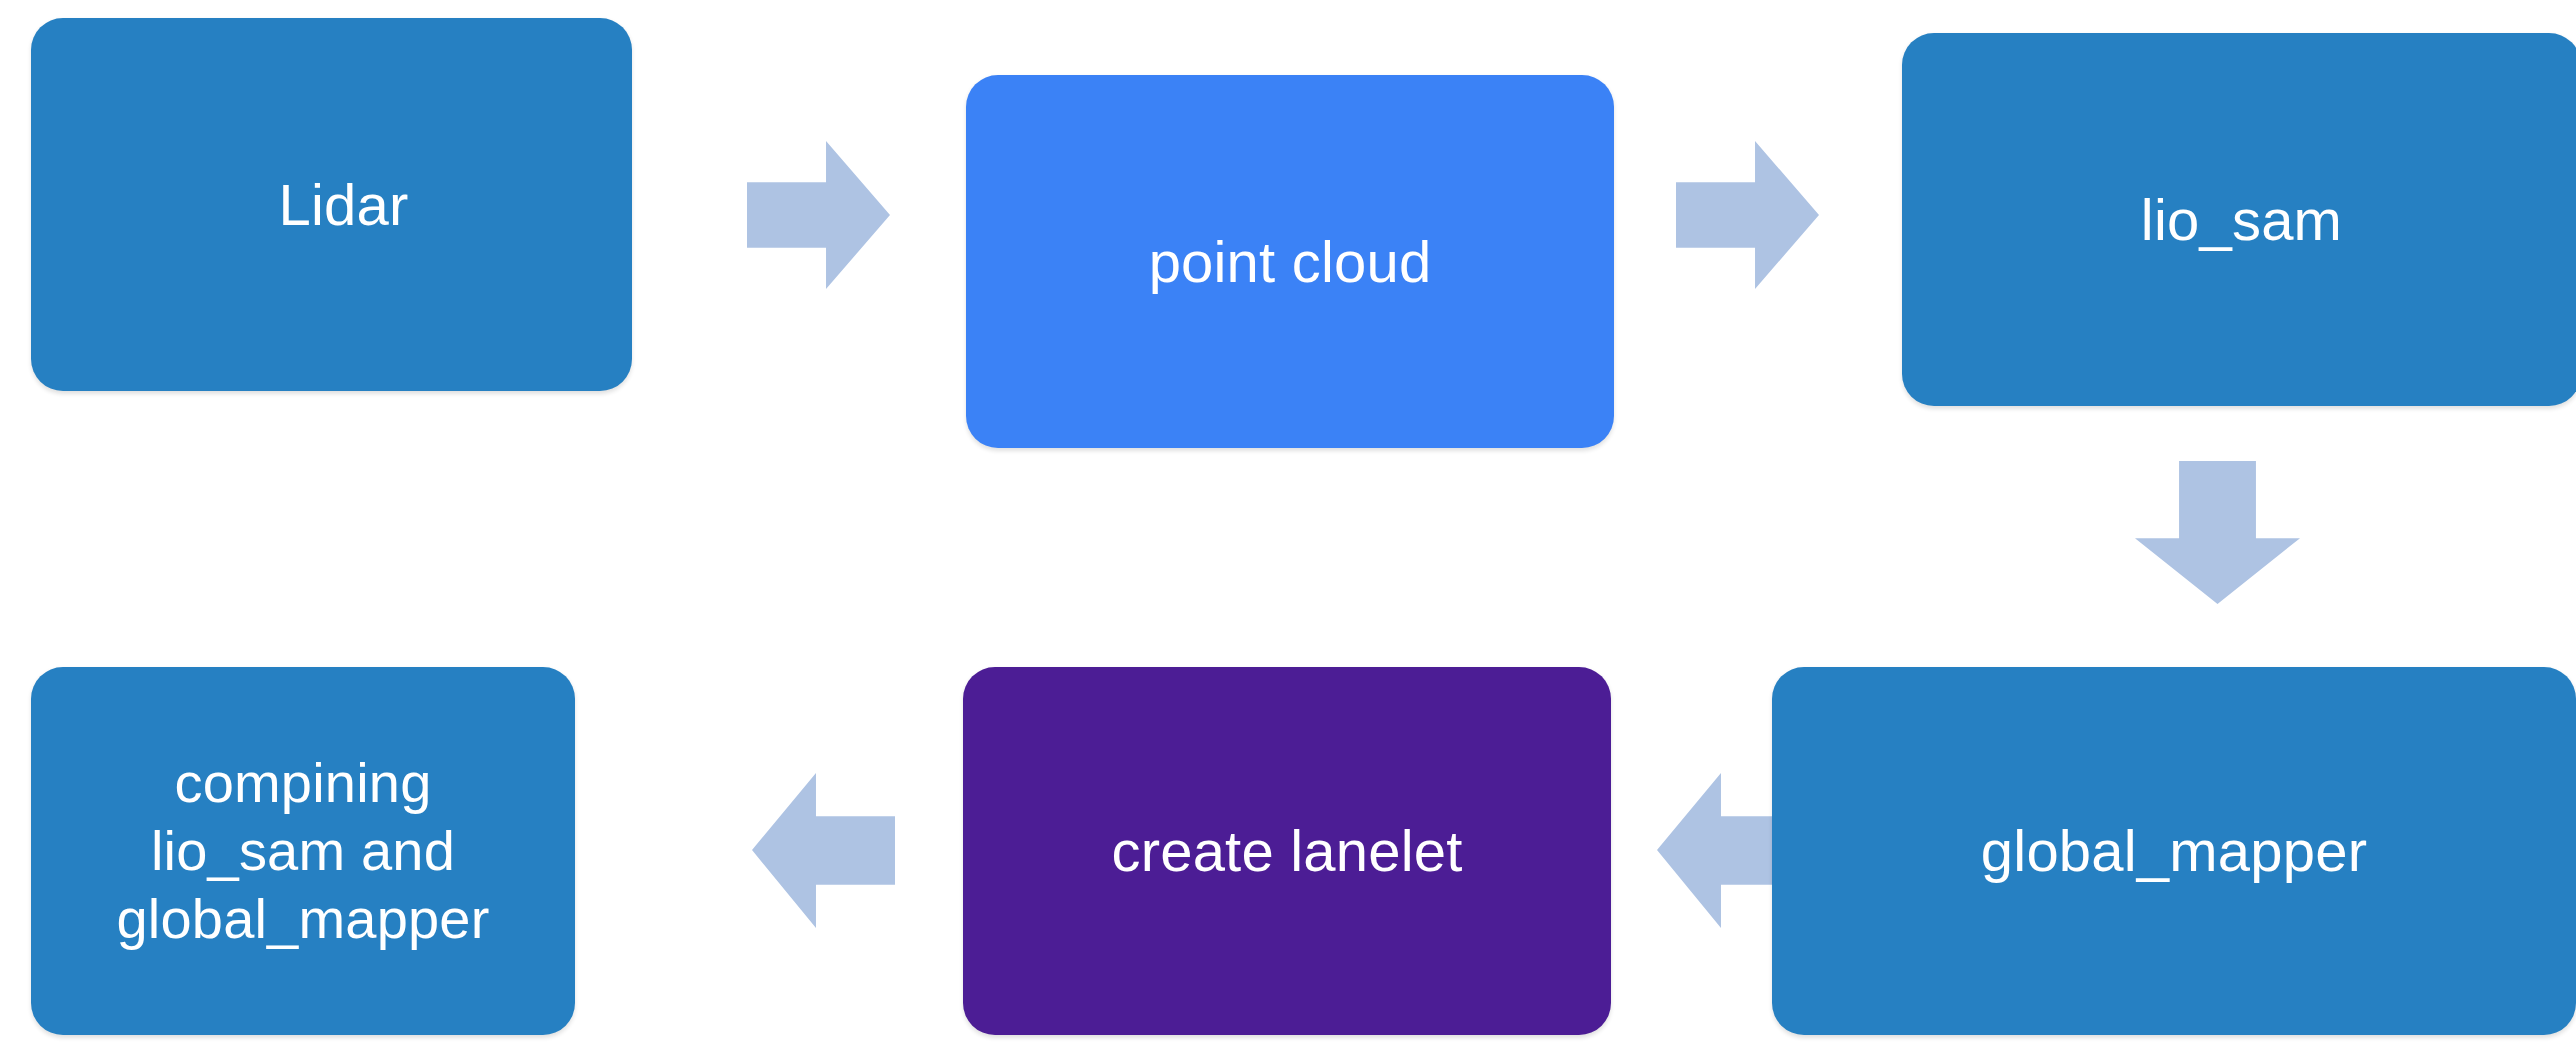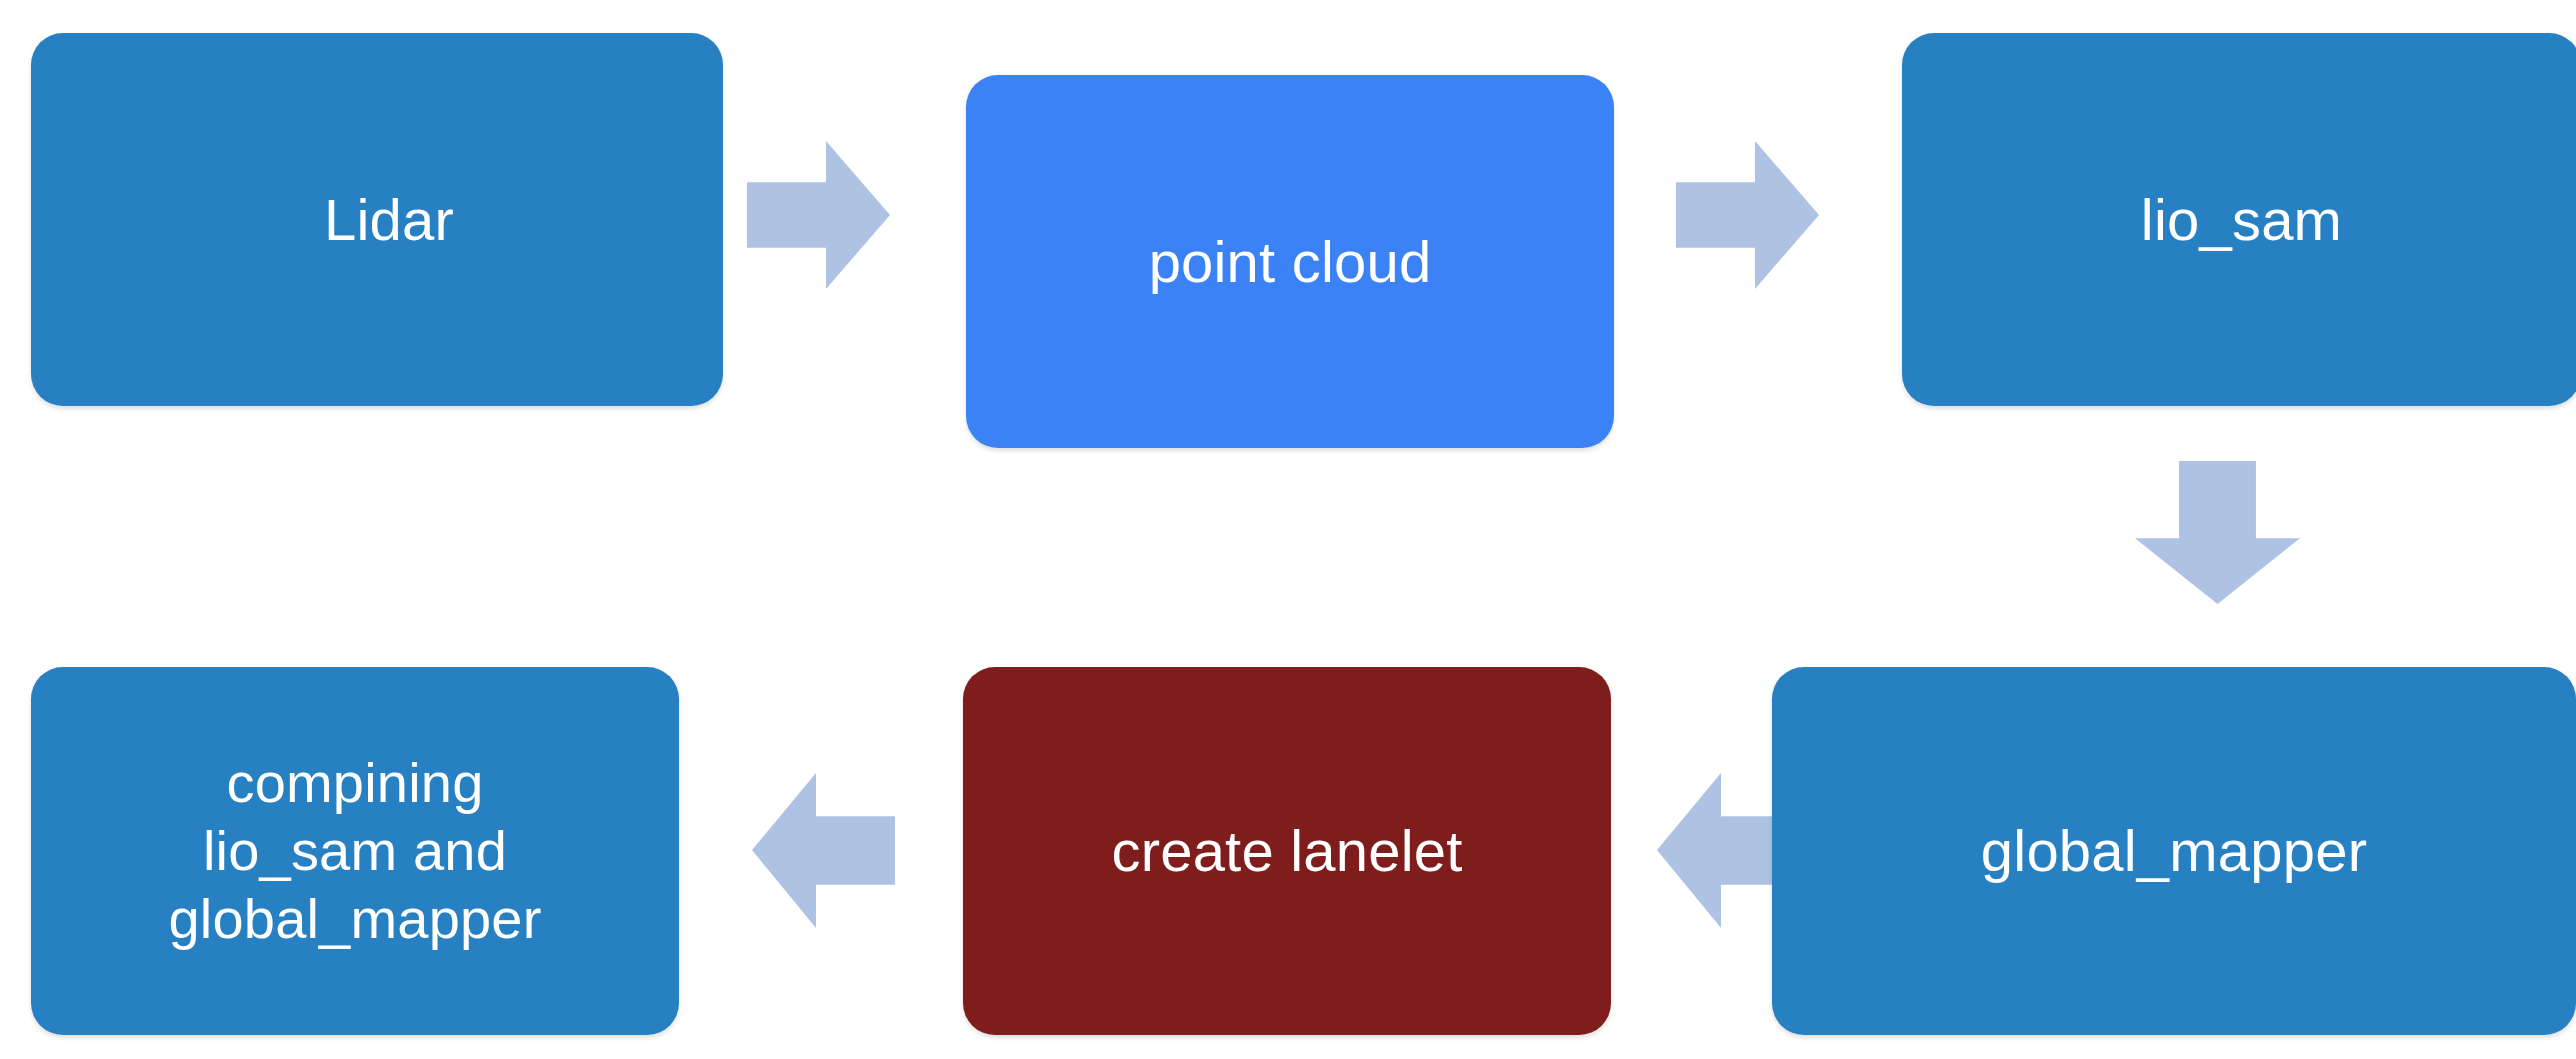--- a/index.html
+++ b/index.html
@@ -38,24 +38,24 @@
     color: #ffffff;
     white-space: pre-line;
     letter-spacing: 0.2px;
   }
   .node-label.multiline {
     font-size: 56px;
     line-height: 1.22;
   }
 
   
-  #node-lidar        { left: 31px;   top: 33px;  width: 692px;  height: 373px; padding-left: 24px; }
+  #node-lidar        { left: 31px;   top: 18px;  width: 601px;  height: 373px; padding-left: 24px; }
   #node-point-cloud  { left: 966px; top: 33px;  width: 648px;  height: 373px; }
   #node-lio-sam      { left: 1892px; top: 33px;  width: 679px;  height: 373px; }
-  #node-combining    { left: 31px;   top: 667px; width: 648px;  height: 368px; }
+  #node-combining    { left: 31px;   top: 667px; width: 544px;  height: 368px; }
   #node-create-lanelet { left: 963px; top: 667px; width: 648px; height: 368px; }
   #node-global-mapper  { left: 1772px; top: 667px; width: 804px; height: 368px; }
 
   
   .arrow {
     position: absolute;
     display: block;
   }
   .arrow svg { display: block; width: 100%; height: 100%; }
   .arrow-fill { fill: #aec3e3; }
@@ -106,21 +106,21 @@
 lio_sam and
 global_mapper</span>
   </div>
 
   <div class="arrow" id="arrow-createlanelet-to-combining">
     <svg viewBox="0 0 152 165" preserveAspectRatio="none" aria-hidden="true">
       <polygon class="arrow-fill" points="152,46 68,46 68,0 0,82 68,165 68,119 152,119" fill="#aec3e3"></polygon>
     </svg>
   </div>
 
-  <div class="node" id="node-create-lanelet" style="background: #7f1d1d; color: rgb(255, 255, 255);">
+  <div class="node" id="node-create-lanelet" style="background: #4c1d95; color: rgb(255, 255, 255);">
     <span class="node-label">create lanelet</span>
   </div>
 
   <div class="arrow" id="arrow-globalmapper-to-createlanelet">
     <svg viewBox="0 0 152 165" preserveAspectRatio="none" aria-hidden="true">
       <polygon class="arrow-fill" points="152,46 68,46 68,0 0,82 68,165 68,119 152,119" fill="#aec3e3"></polygon>
     </svg>
   </div>
 
   <div class="node" id="node-global-mapper" style="background: rgb(38, 128, 194); color: rgb(255, 255, 255);">

